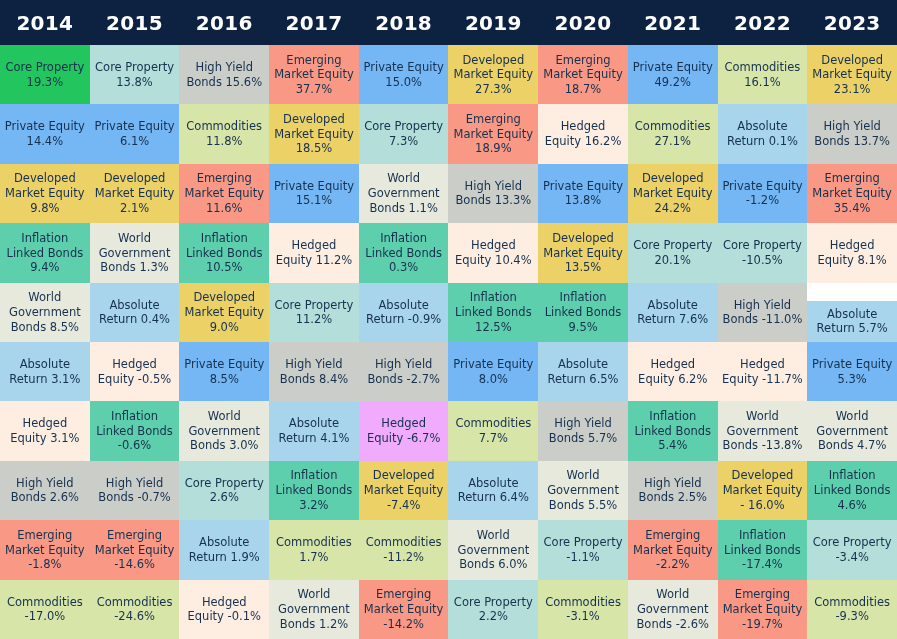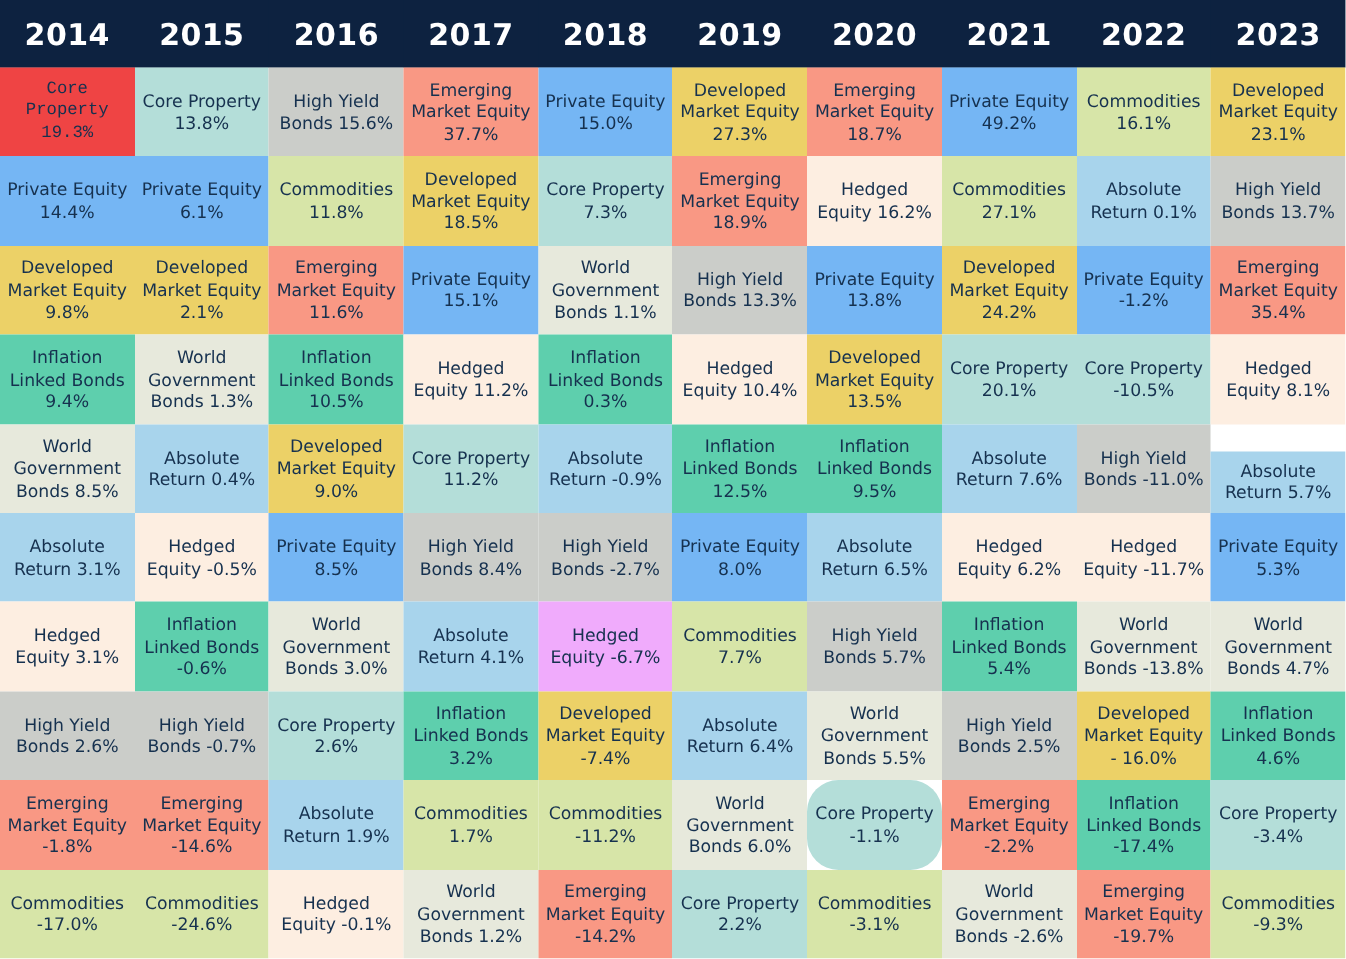--- a/index.html
+++ b/index.html
@@ -70,21 +70,21 @@
       <div class="header-cell">2017</div>
       <div class="header-cell">2018</div>
       <div class="header-cell">2019</div>
       <div class="header-cell">2020</div>
       <div class="header-cell">2021</div>
       <div class="header-cell">2022</div>
       <div class="header-cell">2023</div>
     </div>
 
   <div class="body-grid">
-      <div class="cell" style="background: #ef4444; font-family: Liberation Mono, monospace;">
+      <div class="cell" style="background: #22c55e;">
         <span class="txt">Core Property 19.3%</span>
       </div>
       <div class="cell" style="background: rgb(180, 222, 217);">
         <span class="txt">Core Property 13.8%</span>
       </div>
       <div class="cell" style="background: rgb(203, 205, 201);">
         <span class="txt">High Yield Bonds 15.6%</span>
       </div>
       <div class="cell" style="background: rgb(249, 152, 132);">
         <span class="txt">Emerging Market Equity 37.7%</span>
@@ -328,21 +328,21 @@
       </div>
       <div class="cell" style="background: rgb(215, 229, 168);">
         <span class="txt">Commodities 1.7%</span>
       </div>
       <div class="cell" style="background: rgb(215, 229, 168);">
         <span class="txt">Commodities -11.2%</span>
       </div>
       <div class="cell" style="background: rgb(231, 233, 220);">
         <span class="txt">World Government Bonds 6.0%</span>
       </div>
-      <div class="cell" style="background: rgb(180, 222, 217); border-radius: 21px;">
+      <div class="cell" style="background: rgb(180, 222, 217);">
         <span class="txt">Core Property -1.1%</span>
       </div>
       <div class="cell" style="background: rgb(249, 152, 132);">
         <span class="txt">Emerging Market Equity -2.2%</span>
       </div>
       <div class="cell" style="background: rgb(94, 207, 173);">
         <span class="txt">Inflation Linked Bonds -17.4%</span>
       </div>
       <div class="cell" style="background: rgb(180, 222, 217);">
         <span class="txt">Core Property -3.4%</span>

